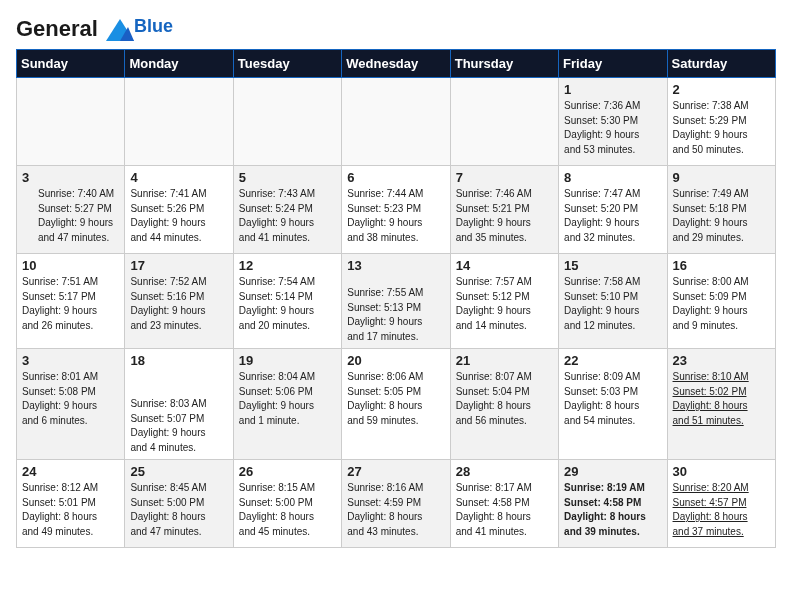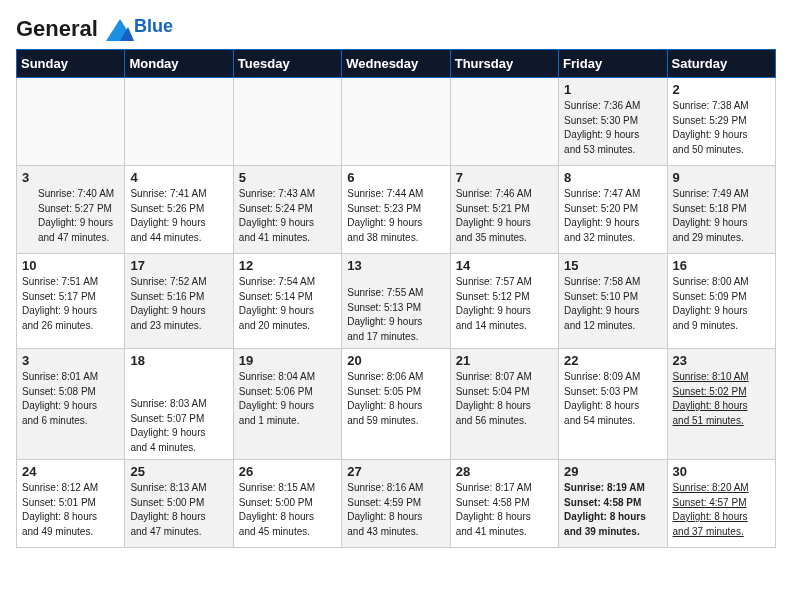--- a/index.html
+++ b/index.html
@@ -284,21 +284,21 @@
       <tr>
         <td>
           <div class="day-num">24</div>
           <div class="day-info" style="white-space: pre-line;">Sunrise: 8:12 AM
 Sunset: 5:01 PM
 Daylight: 8 hours
 and 49 minutes.</div>
         </td>
         <td class="shaded">
           <div class="day-num">25</div>
-          <div class="day-info" style="white-space: pre-line;">Sunrise: 8:13 AM
+          <div class="day-info" style="white-space: pre-line;">Sunrise: 8:45 AM
 Sunset: 5:00 PM
 Daylight: 8 hours
 and 47 minutes.</div>
         </td>
         <td>
           <div class="day-num">26</div>
           <div class="day-info" style="white-space: pre-line;">Sunrise: 8:15 AM
 Sunset: 5:00 PM
 Daylight: 8 hours
 and 45 minutes.</div>

